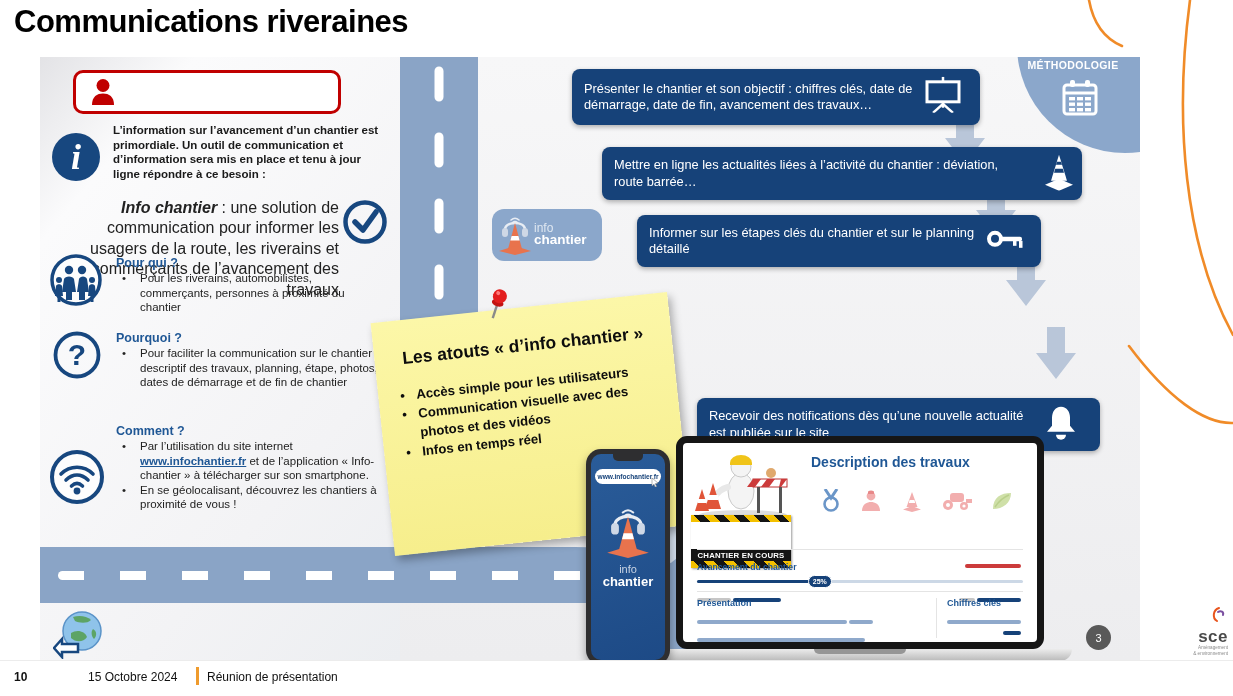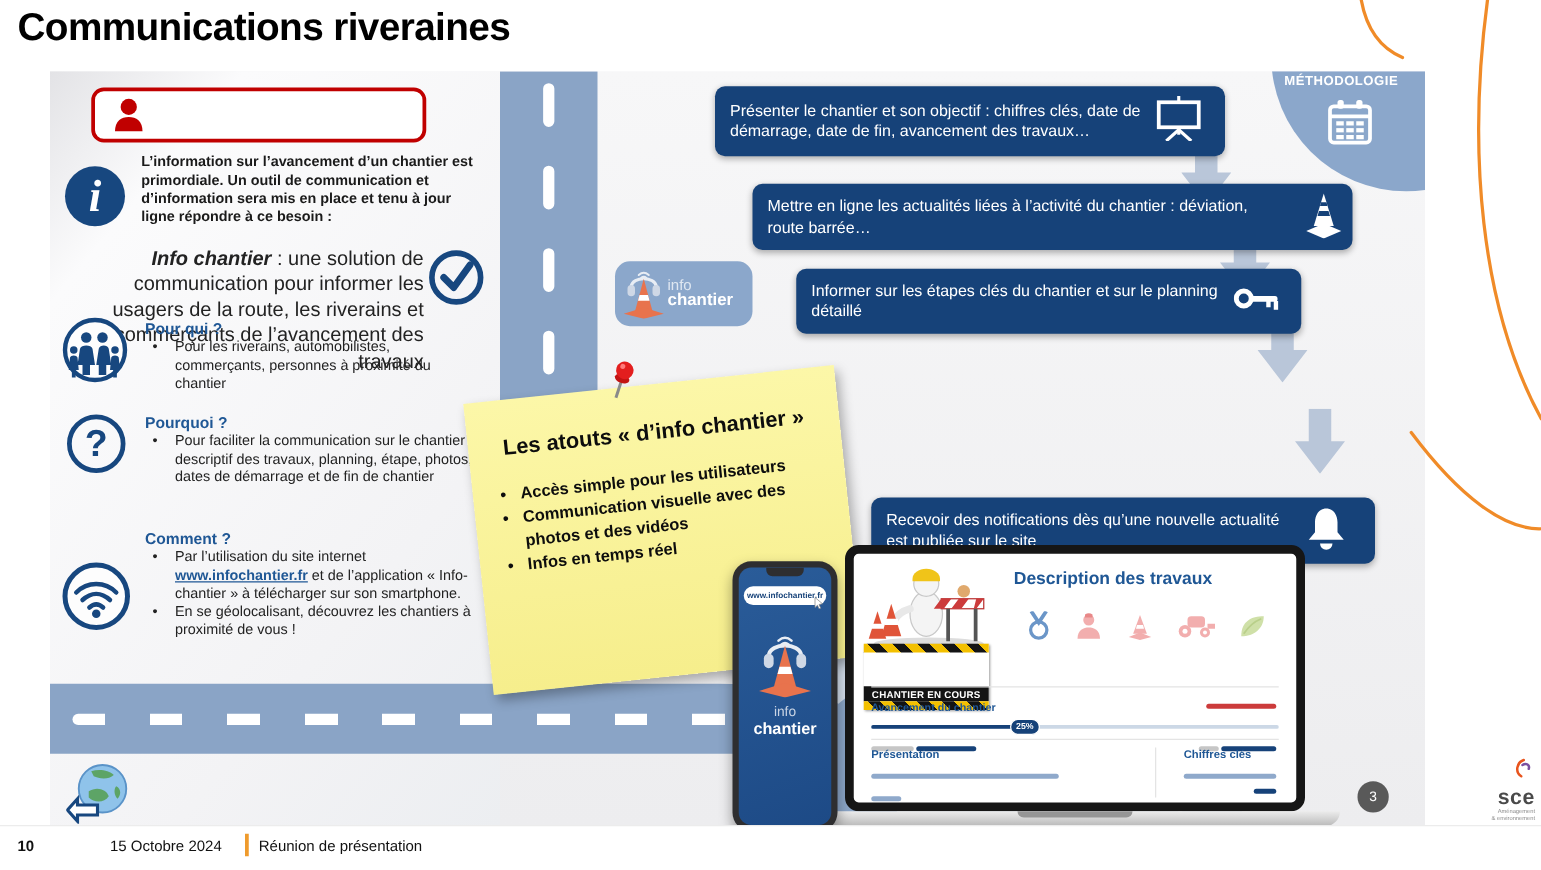--- a/index.html
+++ b/index.html
@@ -96,21 +96,21 @@
   .progress-sec { position:absolute; left:14px; top:106px; right:14px; border-top:1px solid #e4e4e4; padding-top:6px; }
   .prog-label { font-size:8.6px; font-weight:700; color:#1f5795; }
   .prog-right { position:absolute; right:0; top:6px; }
   .prog-bar { position:relative; margin-top:6px; height:3px; background:#ccd8e6; border-radius:2px; }
   .prog-fill { position:absolute; left:0; top:0; height:3px; width:38%; background:#164279; border-radius:2px; }
   .prog-badge { position:absolute; left:34%; top:-5px; min-width:24px; height:13px; background:#164279; border:1.5px solid #fff;
                 border-radius:8px; color:#fff; font-size:7px; font-weight:700; display:flex; align-items:center; justify-content:center; }
   .prog-foot { margin-top:7px; position:relative; height:6px; }
   .cols { position:absolute; left:14px; top:148px; right:14px; bottom:4px; display:flex; gap:12px; border-top:1px solid #e4e4e4; padding-top:6px; }
   .col1 { width:58%; }
-  .col2 { flex:1; border-left:1px solid #e4e4e4; padding-left:22px;margin-left:44px; }
+  .col2 { flex:1; border-left:1px solid #e4e4e4; padding-left:10px;margin-left:44px; }
   .col-title { font-size:9px; font-weight:700; color:#1f5795; margin-bottom:4px; }
   .sk { display:inline-block; height:3.5px; border-radius:2px; background:#8fa9cb; margin:1.2px 2px 1.2px 0; vertical-align:middle; }
   .sk.red { background:#cc3b3b; } .sk.gray { background:#c6c6c6; } .sk.dark { background:#164279; }
 
   .page-badge { position:absolute; left:1086px; top:625px; width:25px; height:25px; border-radius:50%; background:#595959;
                 color:#fff; font-size:11px; display:flex; align-items:center; justify-content:center; z-index:7; }
 
   
   .footer { position:absolute; left:0; bottom:0; width:100%; height:36px; background:#fff; border-top:1px solid #ececec; }
   .footer .num { position:absolute; left:14px; top:9px; font-weight:700; font-size:12px; color:#111; }

